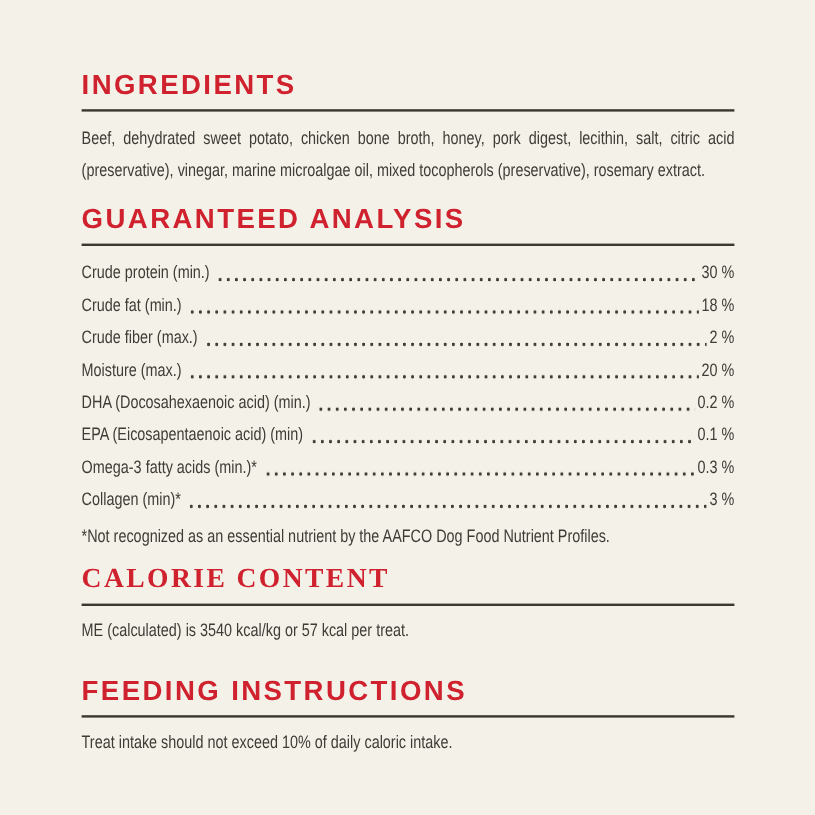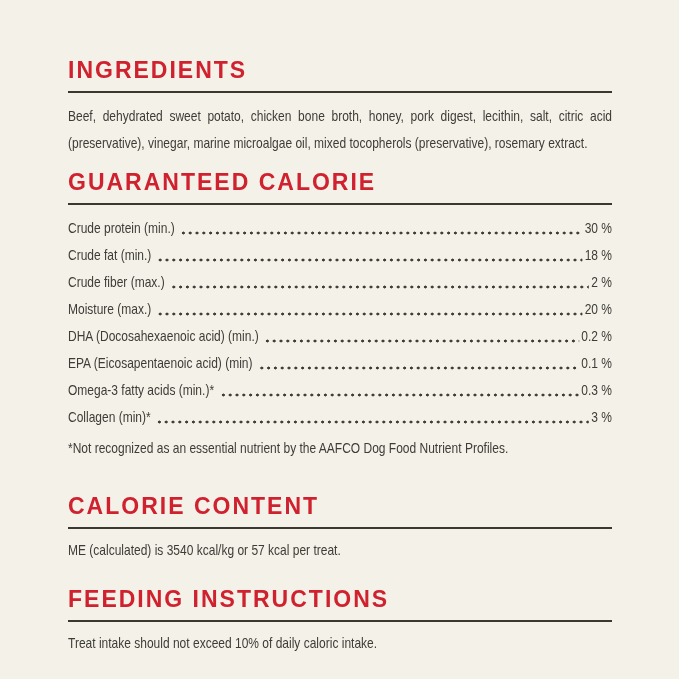--- a/index.html
+++ b/index.html
@@ -33,21 +33,21 @@
     width: 680px;
     transform: scaleX(0.8);
     transform-origin: 0 0;
     color: #3e3c37;
     font-size: 15px;
     line-height: 27px;
   }
   .body-text { margin-top: 9px; text-align: justify; }
   .single { margin-top: 7px; }
   .mt-ga { margin-top: 13px; }
-  .mt-cc { margin-top: 32px; }
+  .mt-cc { margin-top: 8px; font-family: Liberation Serif, serif; }
   .mt-fi { margin-top: 23px; }
   .ga-table { margin-top: 9px; }
   .ga-row {
     display: flex;
     align-items: baseline;
     height: 27px;
   }
   .ga-label { white-space: nowrap; }
   .ga-leader {
     flex: 1;
@@ -66,21 +66,21 @@
 
 <div class="label">
 
   <section>
     <h2 class="section-title">INGREDIENTS</h2>
     <div class="rule"></div>
     <p class="cond body-text">Beef, dehydrated sweet potato, chicken bone broth, honey, pork digest, lecithin, salt, citric acid (preservative), vinegar, marine microalgae oil, mixed tocopherols (preservative), rosemary extract.</p>
   </section>
 
   <section>
-    <h2 class="section-title mt-ga">GUARANTEED CALORIE</h2>
+    <h2 class="section-title mt-ga">GUARANTEED ANALYSIS</h2>
     <div class="rule"></div>
 
     <div class="cond ga-table">
       <div class="ga-row">
         <span class="ga-label">Crude protein (min.)</span>
         <span class="ga-leader"></span>
         <span class="ga-value">30 %</span>
       </div>
       <div class="ga-row">
         <span class="ga-label">Crude fat (min.)</span>

